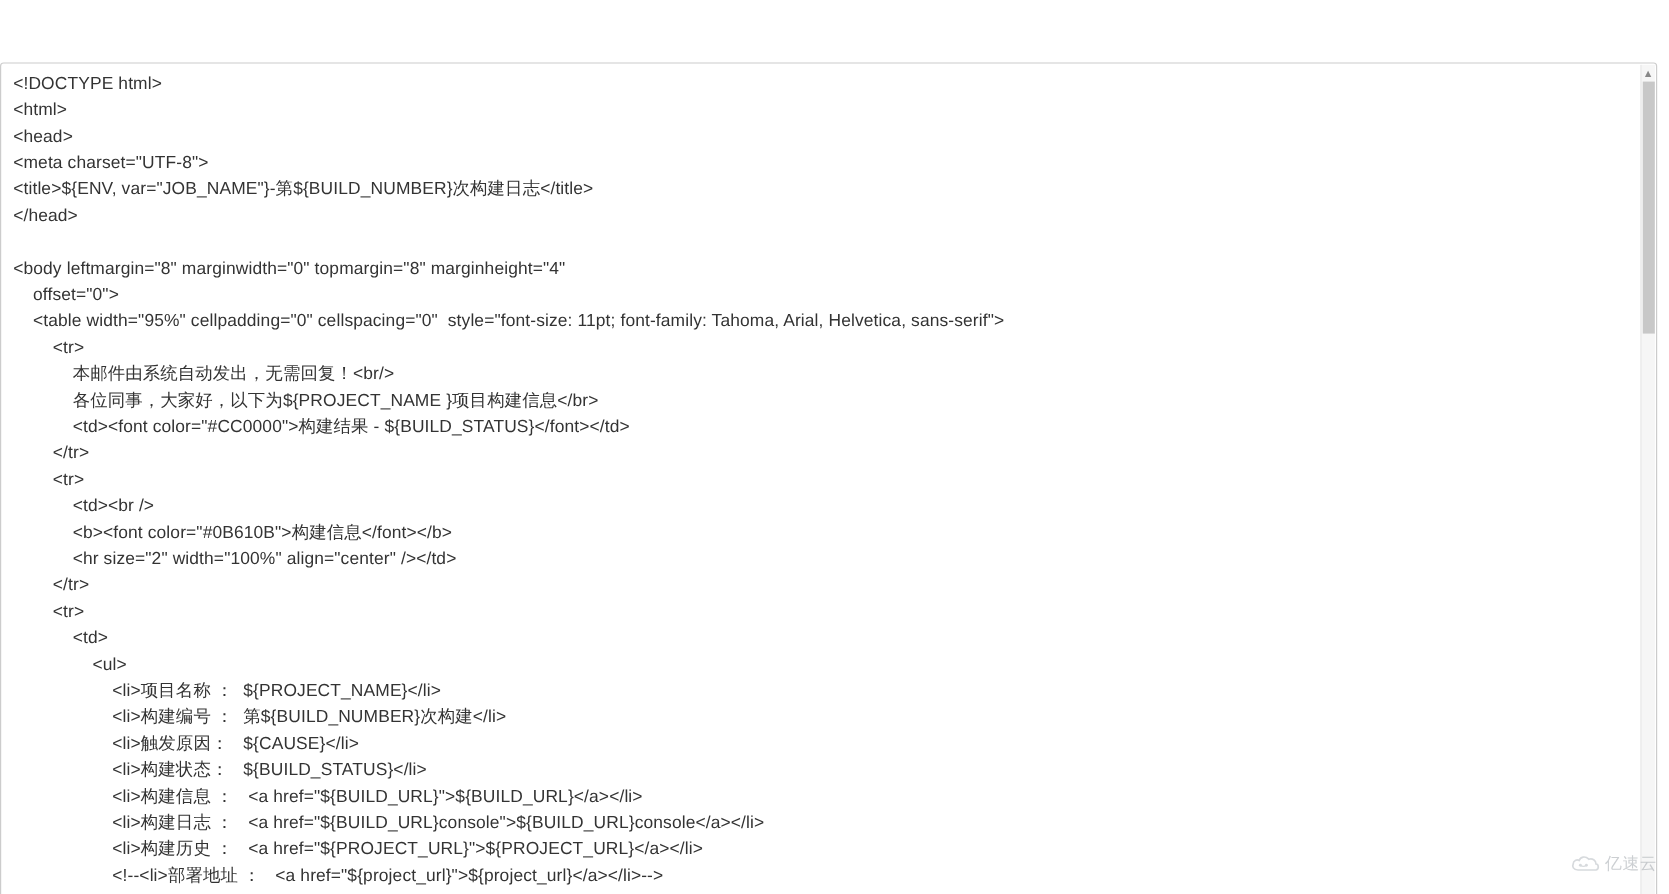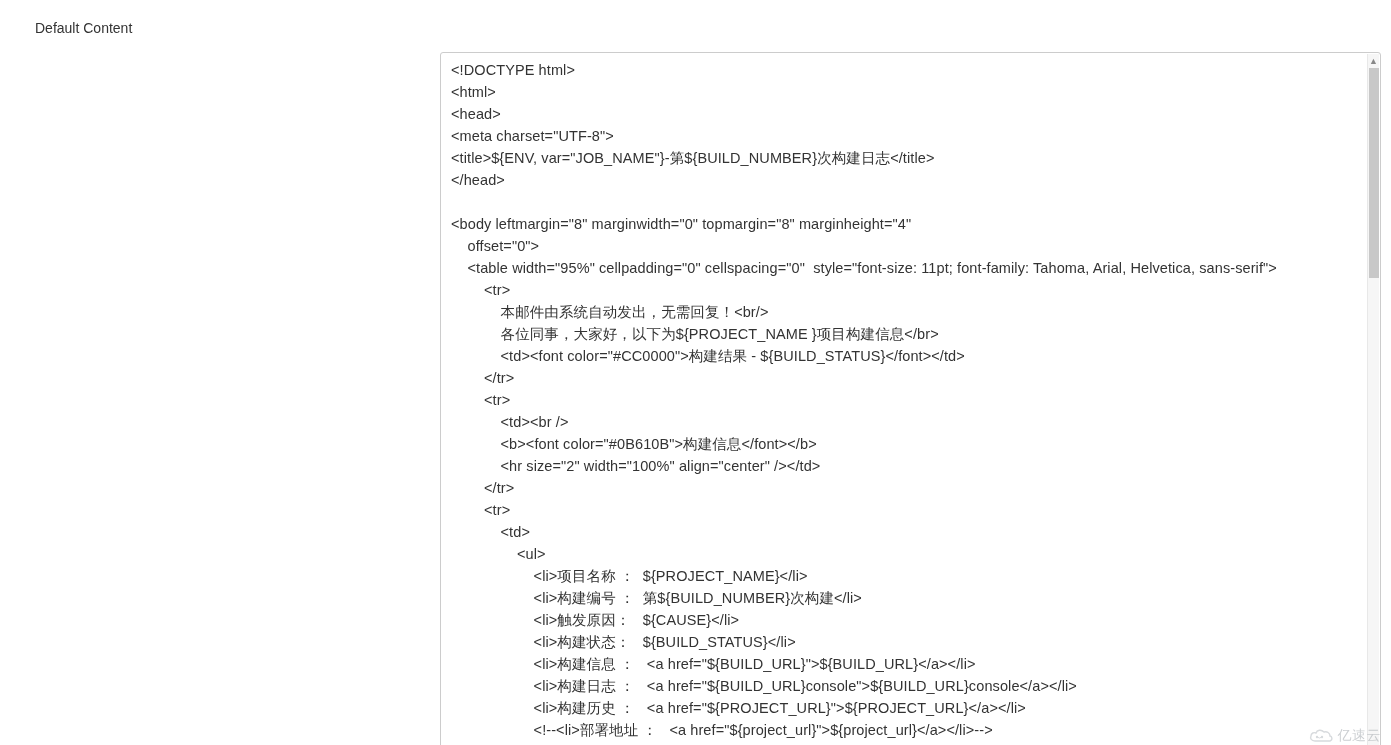--- a/index.html
+++ b/index.html
@@ -78,21 +78,21 @@
     top: 14px;
     left: 1px;
     width: 10px;
     height: 210px;
     background: #c8c8c8;
     border-radius: 0;
     cursor: pointer;
   }
   .watermark {
     position: absolute;
-    bottom: 0;
+    bottom: 16px;
     right: 10px;
     display: flex;
     align-items: center;
     gap: 4px;
     opacity: 0.5;
     color: #9aa0a6;
     font-size: 14px;
   }
   .watermark-icon {
     width: 26px;
@@ -101,23 +101,20 @@
   }
   .watermark-text {
     font-weight: 500;
     letter-spacing: 0.5px;
   }
 </style>
 </head>
 <body>
 
 <div class="container">
-  <div class="left-col">
-    <span class="field-label">Default Content</span>
-  </div>
   <div class="right-col">
     <div class="textarea-wrap">
       <div class="textarea-content" id="ta-content">&lt;!DOCTYPE html&gt;
 &lt;html&gt;
 &lt;head&gt;
 &lt;meta charset="UTF-8"&gt;
 &lt;title&gt;${ENV, var="JOB_NAME"}-第${BUILD_NUMBER}次构建日志&lt;/title&gt;
 &lt;/head&gt;
 
 &lt;body leftmargin="8" marginwidth="0" topmargin="8" marginheight="4"

